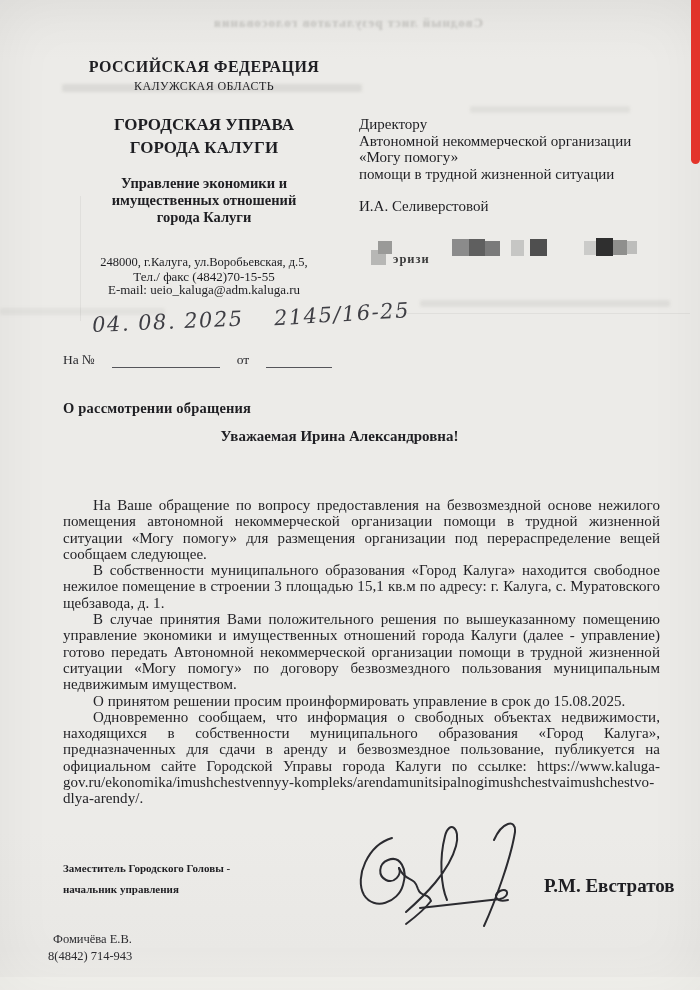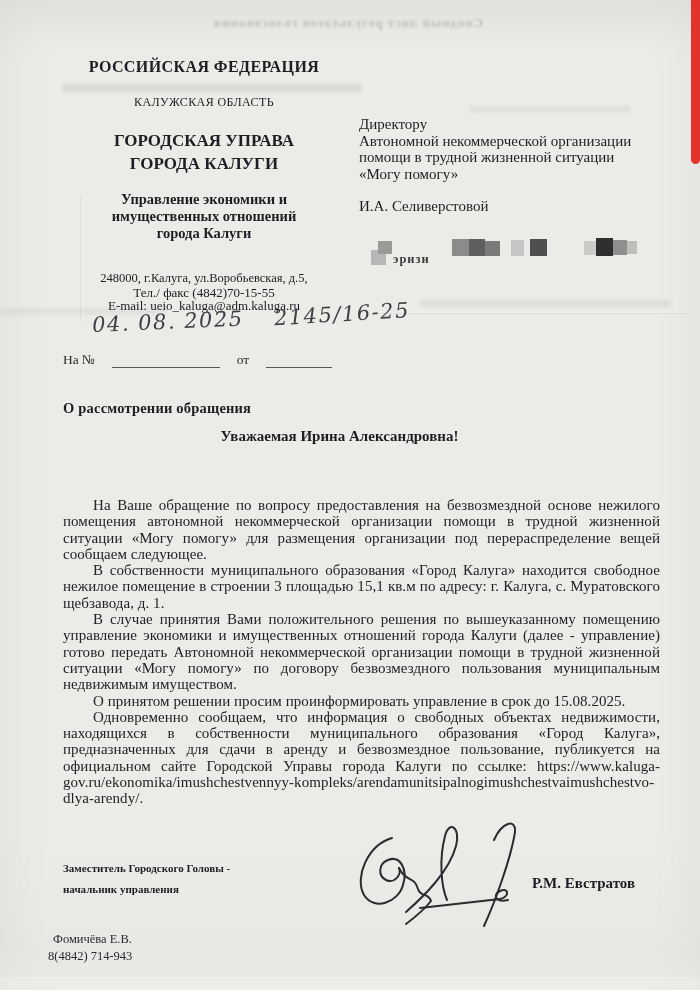--- a/index.html
+++ b/index.html
@@ -25,21 +25,21 @@
   .bb1{left:62px;top:84px;width:300px;height:8px;}
   .bb2{left:470px;top:106px;width:160px;height:7px;opacity:.7;}
   .bb3{left:420px;top:300px;width:250px;height:7px;opacity:.8;}
   .bb4{left:0px;top:308px;width:165px;height:7px;opacity:.6;}
   .bleed-vline{position:absolute;left:80px;top:196px;width:1px;height:125px;background:rgba(0,0,0,0.05);}
   .bleed-hline{position:absolute;left:380px;top:313px;width:310px;height:1px;background:rgba(0,0,0,0.05);}
   .bottom-strip{position:absolute;left:0;bottom:0;width:100%;height:13px;background:rgba(246,246,241,0.55);}
 
   
   .letterhead{position:absolute;left:58px;top:58px;width:292px;text-align:center;}
-  .lh-country{font-size:16px;font-weight:bold;letter-spacing:.4px;margin-bottom:19px;text-align:center;}
+  .lh-country{font-size:16px;font-weight:bold;letter-spacing:.4px;margin-bottom:3px;text-align:center;}
   .lh-region{font-size:12px;letter-spacing:.4px;margin-bottom:19px;}
   .lh-org{font-size:17px;font-weight:bold;line-height:23px;}
   .lh-dept{font-size:14.5px;font-weight:bold;line-height:17px;}
   .gap16{height:16px;}
   .lh-addr{font-size:12.5px;line-height:13.5px;margin-top:30px;}
   .lh-tel,.lh-email{font-size:13px;line-height:13.5px;}
 
   
   .recipient{position:absolute;left:359px;top:116px;width:300px;font-weight:normal;font-size:15px;line-height:16.6px;}
   .recipient .rname{margin-top:16px;}
@@ -71,21 +71,21 @@
   
   .body-text{position:absolute;left:63px;top:497px;width:597px;}
   .body-text p{
     margin:0;font-size:15px;line-height:16.3px;text-align:justify;text-indent:30px;
     color:#232327;overflow-wrap:anywhere;letter-spacing:.05px;
   }
 
   
   .sig-svg{position:absolute;left:352px;top:814px;}
   .sig-title{position:absolute;left:63px;top:858px;font-size:11px;font-weight:bold;line-height:21px;}
-  .sig-name{position:absolute;left:532px;top:875px;font-size:15px;font-weight:bold;}
+  .sig-name{position:absolute;left:544px;top:875px;font-size:19px;font-weight:bold;}
 
   
   .footer{position:absolute;left:48px;top:931px;font-size:12.5px;line-height:17px;color:#2c2c30;}
   .footer .exec{padding-left:5px;}
 </style>
 </head>
 <body>
 
 <div class="page">
 
@@ -108,22 +108,22 @@
     <div class="lh-dept">имущественных отношений</div>
     <div class="lh-dept">города Калуги</div>
     <div class="lh-addr">248000, г.Калуга, ул.Воробьевская, д.5,</div>
     <div class="lh-tel">Тел./ факс (4842)70-15-55</div>
     <div class="lh-email">E-mail: ueio_kaluga@adm.kaluga.ru</div>
   </div>
 
   <div class="recipient">
     <div>Директору</div>
     <div>Автономной некоммерческой организации</div>
+    <div>«Могу помогу»</div>
     <div>помощи в трудной жизненной ситуации</div>
-    <div>«Могу помогу»</div>
     <div class="rname">И.А. Селиверстовой</div>
   </div>
 
   <div class="redaction" id="redaction">
       <span class="red-cell" style="left: 371px; top: 250px; width: 15px; height: 15px; background: rgb(183, 183, 181);"></span>
       <span class="red-cell" style="left: 378px; top: 241px; width: 14px; height: 13px; background: rgb(154, 154, 152);"></span>
       <span class="red-cell" style="left: 452px; top: 239px; width: 17px; height: 17px; background: rgb(139, 139, 139);"></span>
       <span class="red-cell" style="left: 469px; top: 239px; width: 16px; height: 17px; background: rgb(95, 95, 95);"></span>
       <span class="red-cell" style="left: 485px; top: 241px; width: 15px; height: 15px; background: rgb(122, 122, 122);"></span>
       <span class="red-cell" style="left: 511px; top: 240px; width: 13px; height: 16px; background: rgb(198, 198, 196);"></span>

